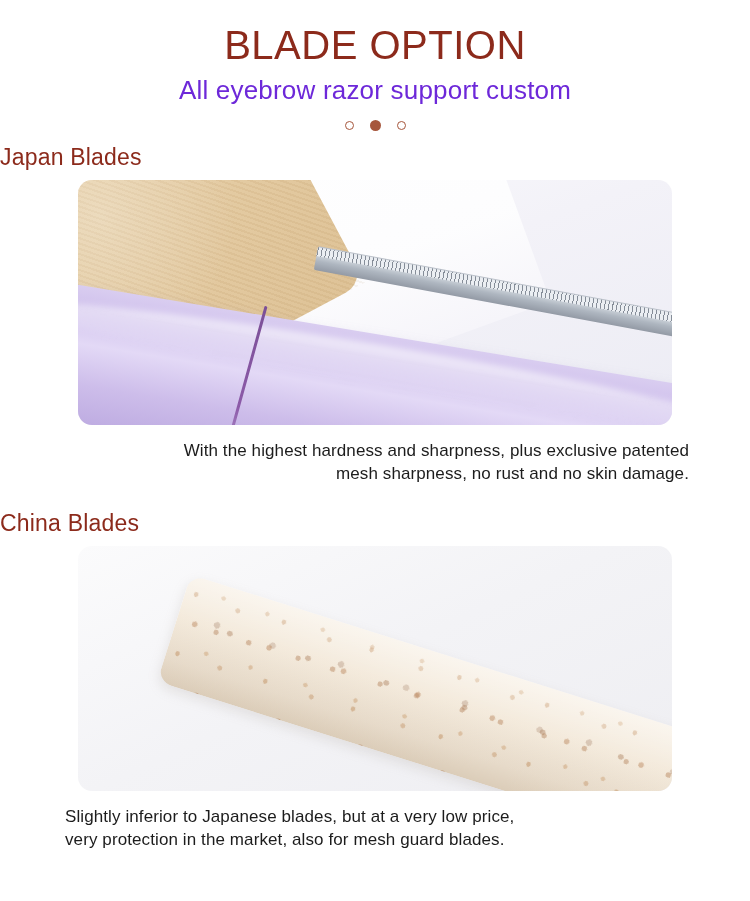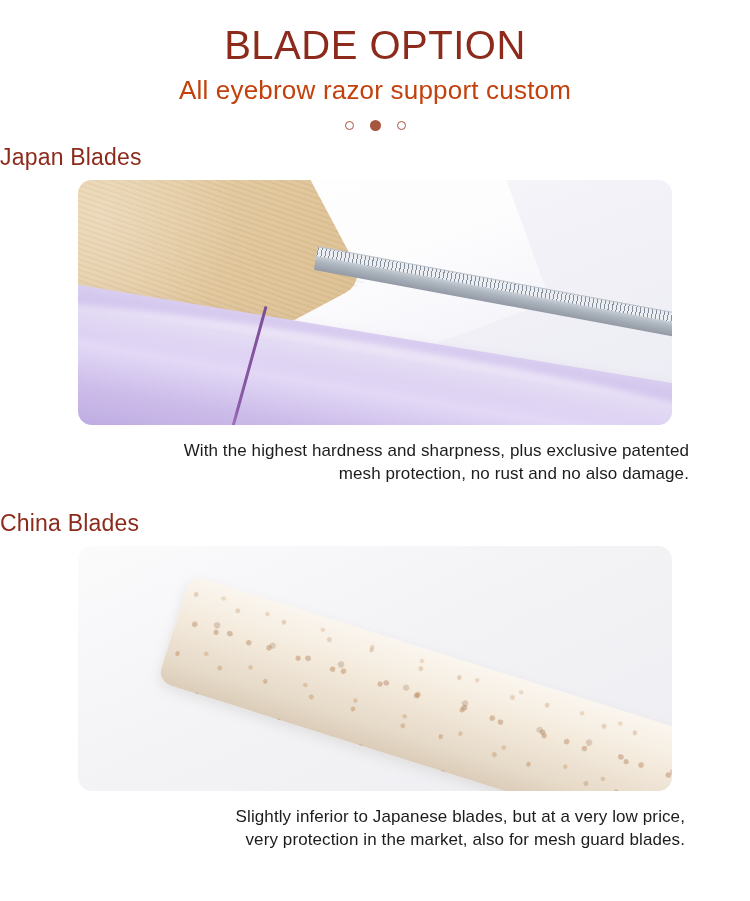--- a/index.html
+++ b/index.html
@@ -33,21 +33,21 @@
     font-weight: 400;
     letter-spacing: 0.5px;
     color: #8c2a1b;
     margin: 0;
     font-family: "Liberation Sans", sans-serif;
   }
   .subtitle {
     font-size: 26px;
     line-height: 32px;
     font-weight: 300;
-    color: #c2410c;
+    color: #6d28d9;
     margin: 6px 0 0 0;
     letter-spacing: 0.2px;
   }
 
   
   .dots {
     margin-top: 12px;
     display: flex;
     justify-content: center;
     align-items: center;
@@ -243,21 +243,21 @@
     position: absolute;
     inset: 0;
     background: linear-gradient(180deg, rgba(255,255,255,0.40) 0%, rgba(255,255,255,0.05) 38%, rgba(150,130,110,0.10) 100%);
     border-radius: inherit;
   }
 
   
   .caption {
     width: 620px;
     margin: 14px auto 0 auto;
-    text-align: right;
+    text-align: left;
     color: #1c1c1c;
     font-size: 17px;
     line-height: 23px;
     font-weight: 400;
     letter-spacing: 0.1px;
   }
   .caption .line { display: block; white-space: nowrap; }
   .caption-japan { text-align: right; padding-left: 8px; }
 </style>
 </head>
@@ -282,21 +282,21 @@
     <div class="sheet-edge"></div>
     <div class="kraft"></div>
     <div class="blade-japan"></div>
     <div class="razor-purple">
       
     </div>
   </div>
 
   <div class="caption caption-japan">
     <span class="line">With the highest hardness and sharpness, plus exclusive patented</span>
-    <span class="line">mesh protection, no rust and no also damage.</span>
+    <span class="line">mesh sharpness, no rust and no skin damage.</span>
   </div>
 
   <h2 class="section-title" style="margin-top:24px;">China Blades</h2>
 
   <div class="photo-frame photo-china">
     <div class="blade-china"></div>
     <div class="razor-beige"></div>
   </div>
 
   <div class="caption">

